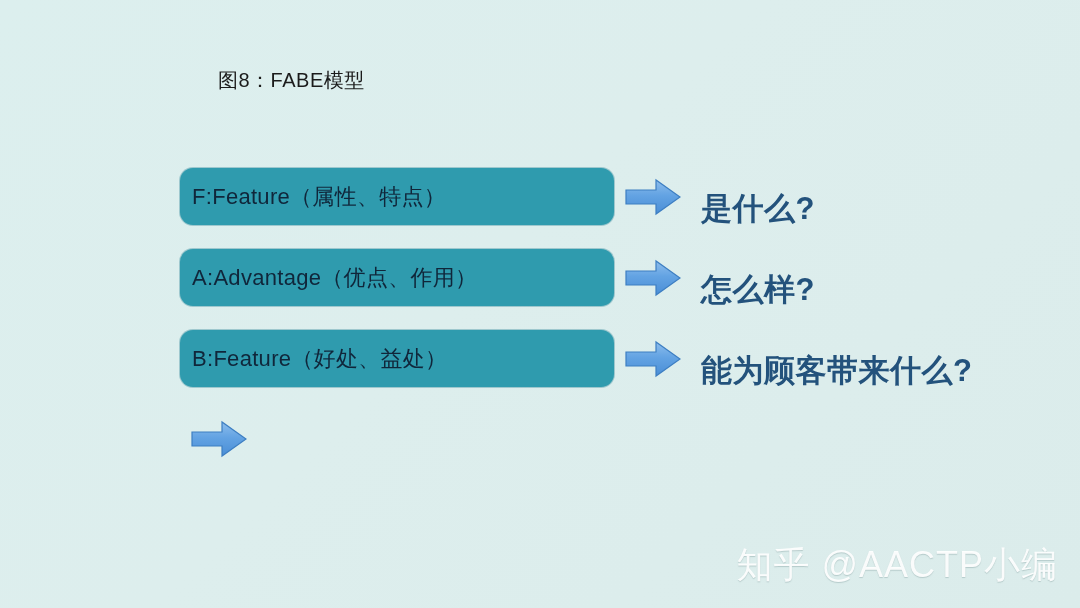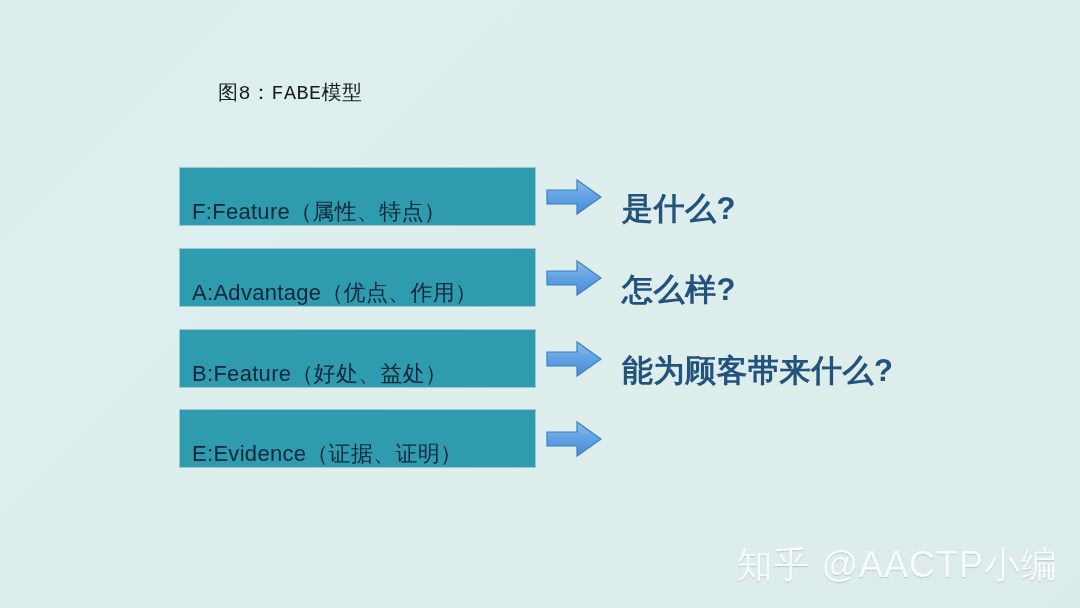--- a/index.html
+++ b/index.html
@@ -25,22 +25,21 @@
   
   #fig-title {
     position: absolute;
     left: 218px;
     top: 66px;
     font-size: 20px;
     line-height: 28px;
     color: #1b1b1b;
     letter-spacing: 0.5px;
     white-space: nowrap;
-    font-family: Liberation Mono, monospace;
-    margin-top: 14px;
+    font-family: Liberation Sans, sans-serif;
   }
 
   
   #rows {
     position: absolute;
     left: 0;
     top: 0;
     width: 1080px;
     height: 608px;
   }
@@ -51,28 +50,29 @@
     height: 57px;
     display: flex;
     align-items: center;
   }
   .fabe-row[data-row="0"] { top: 168px; }
   .fabe-row[data-row="1"] { top: 249px; }
   .fabe-row[data-row="2"] { top: 330px; }
   .fabe-row[data-row="3"] { top: 410px; }
 
   .fabe-box {
-    width: 355px;
+    width: 434px;
     height: 57px;
     background: #2f9bae;
     box-sizing: border-box;
     display: flex;
-    align-items: flex-end;
+    align-items: center;
     padding-left: 12px;
     box-shadow: 0 0 0 1px rgba(40,130,148,0.35);
+    border-radius: 13px;
   }
 
   .fabe-box-label {
     font-size: 22px;
     line-height: 26px;
     color: #10263a;
     white-space: nowrap;
     letter-spacing: 0.3px;
     font-family: "Liberation Sans", "DejaVu Sans", sans-serif;
   }
@@ -177,23 +177,20 @@
               <stop offset="100%" stop-color="#4a8ed6"></stop>
             </linearGradient>
           </defs>
           <polygon points="1,13 31,13 31,3 55,20 31,37 31,27 1,27" fill="url(#ag2)" stroke="#3d7ec2" stroke-width="1.2"></polygon>
         </svg>
       </div>
       <div class="question-text" style="color: rgb(35, 82, 124);">能为顾客带来什么?</div>
     </div>
 
     <div class="fabe-row" data-row="3">
-      <div class="fabe-box" style="background: rgb(47, 155, 174);">
-        <span class="fabe-box-label">E:Evidence（证据、证明）</span>
-      </div>
       <div class="arrow-wrap">
         <svg class="arrow-svg" width="56" height="40" viewBox="0 0 56 40" aria-hidden="true">
           <defs>
             <linearGradient id="ag3" x1="0" y1="0" x2="0" y2="1">
               <stop offset="0%" stop-color="#8dbdec"></stop>
               <stop offset="45%" stop-color="#63a3e3"></stop>
               <stop offset="100%" stop-color="#4a8ed6"></stop>
             </linearGradient>
           </defs>
           <polygon points="1,13 31,13 31,3 55,20 31,37 31,27 1,27" fill="url(#ag3)" stroke="#3d7ec2" stroke-width="1.2"></polygon>

